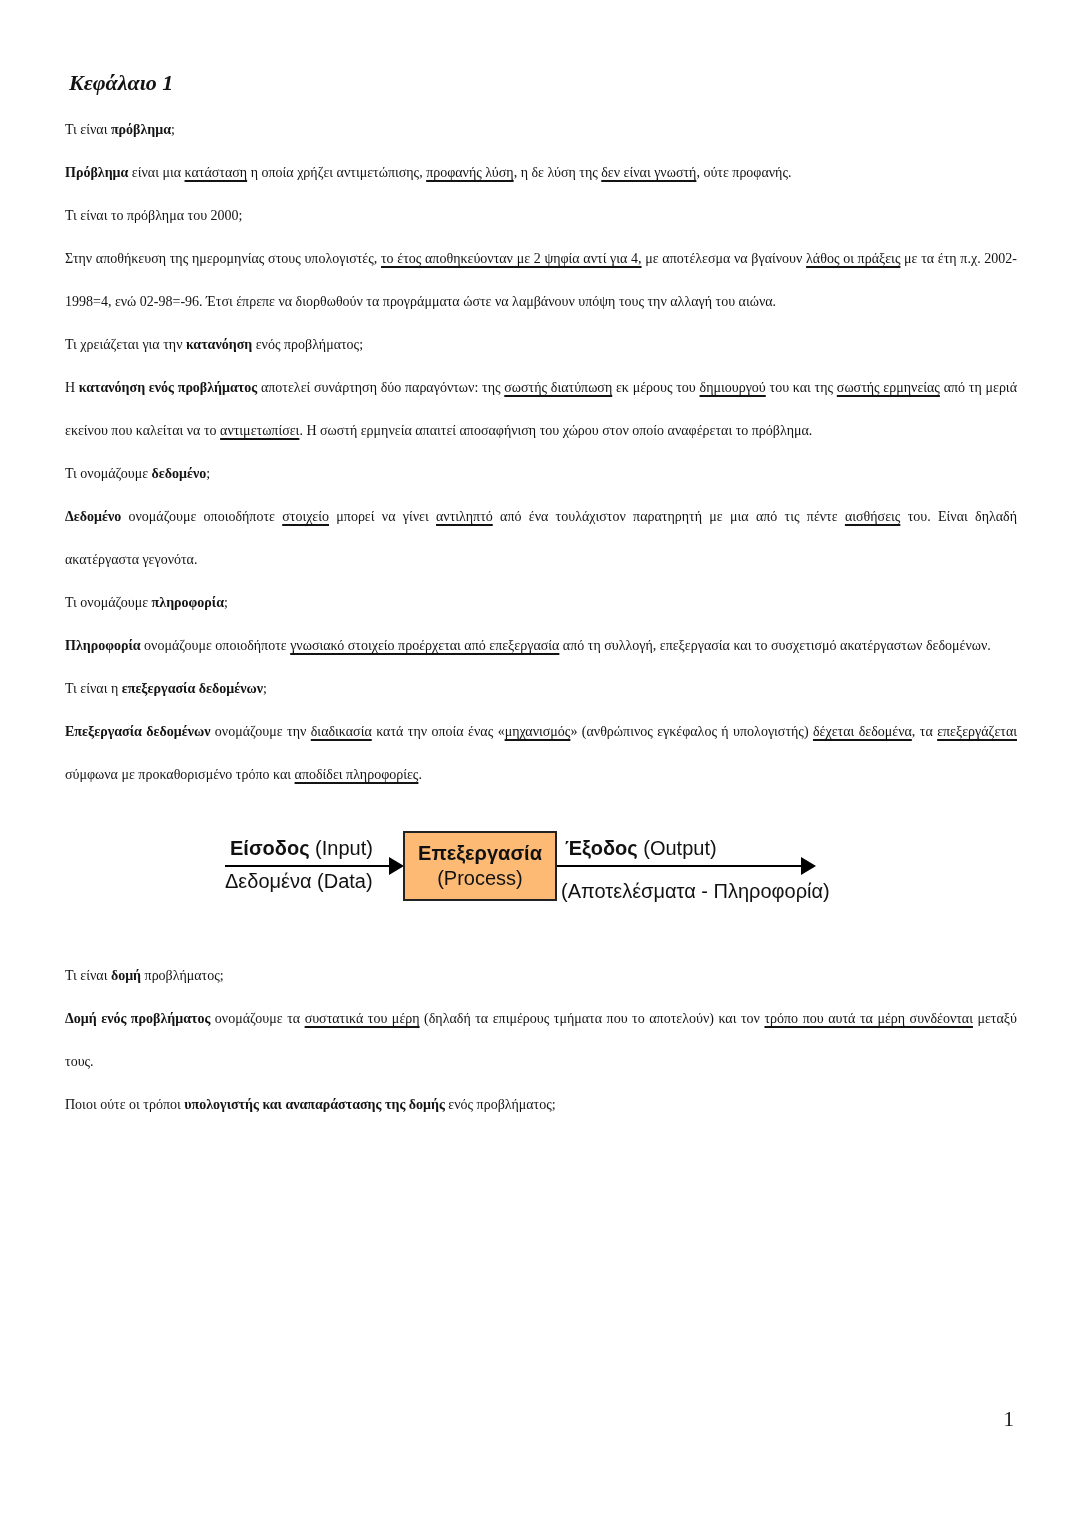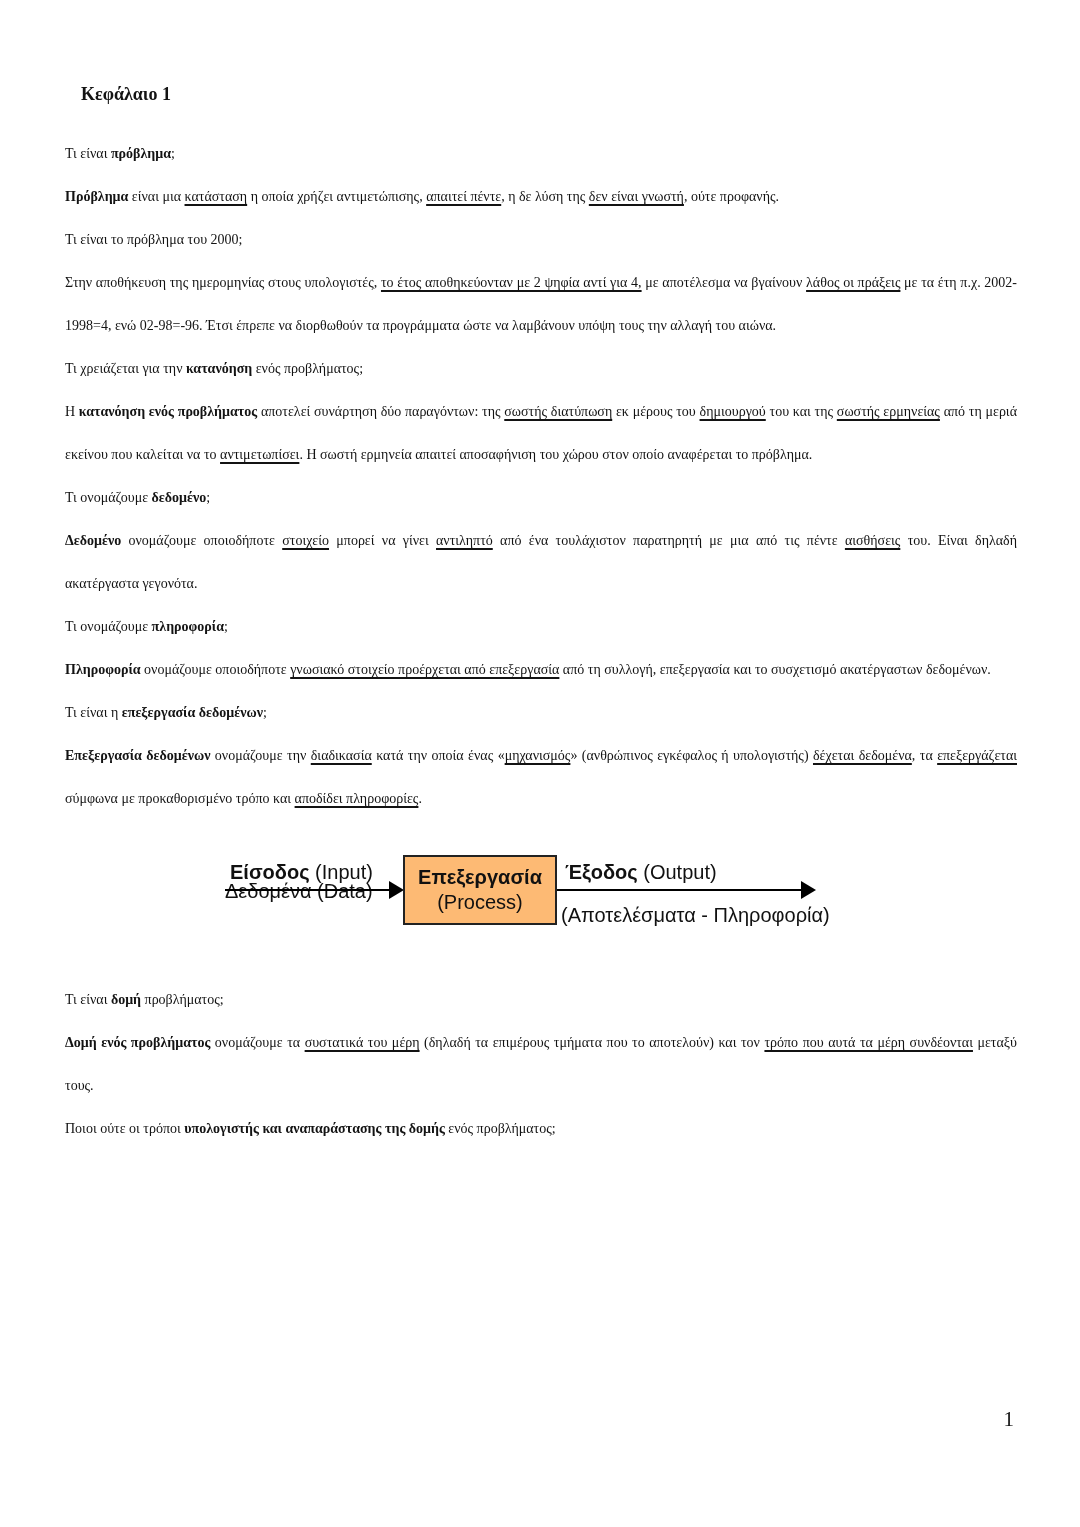--- a/index.html
+++ b/index.html
@@ -6,21 +6,21 @@
   .page{
     position:relative;
     width:1080px;height:1527px;
     background:#ffffff;
     box-sizing:border-box;
     padding:57px 63px 0 65px;
     font-family:"Liberation Serif", serif;
     color:#131313;
     overflow:hidden;
   }
-  .heading{margin:16px;font-size:18px;line-height:43px;font-weight:bold;}
+  .heading{margin:4px;font-size:22px;line-height:43px;font-weight:bold;font-style:italic;}
   p.block{margin:0;font-size:14px;line-height:43px;}
   p.a{text-align:justify;}
   .b{font-weight:bold;}
   .u{text-decoration:underline;text-underline-offset:3px;text-decoration-thickness:1.5px;}
   .mt4{margin-top:4px;}.mt8{margin-top:8px;}.mt10{margin-top:10px;}
   .mt12{margin-top:12px;}.mt14{margin-top:14px;}.mt28{margin-top:28px;}
   
   .diagram{
     position:relative;height:128px;margin-top:30px;
     font-family:"Liberation Sans", sans-serif;font-size:20px;color:#111;
@@ -37,34 +37,34 @@
   .ahead-right{left:736px;}
   .pbox{
     position:absolute;left:338px;top:5px;width:150px;height:66px;
     border:2px solid #222;background:#fdba74;
     display:flex;flex-direction:column;align-items:center;justify-content:center;
   }
   .pbox .t1{font-weight:bold;line-height:25px;}
   .pbox .t2{line-height:25px;}
   .dlabel{position:absolute;white-space:nowrap;line-height:22px;}
   .lbl-in-t{left:165px;top:11px;}
-  .lbl-in-b{left:160px;top:30px;}
+  .lbl-in-b{left:160px;top:44px;}
   .lbl-out-t{left:500px;top:11px;}
   .lbl-out-b{left:496px;top:54px;}
   .page-num{position:absolute;top:1408px;right:66px;font-size:21px;line-height:22px;}
 </style>
 </head>
 <body>
 
 <div class="page">
 
   <p class="heading">Κεφάλαιο 1</p>
 
   <p class="block q mt8"><span>Τι είναι </span><span class="b">πρόβλημα</span><span>;</span></p>
-  <p class="block a"><span class="b">Πρόβλημα</span><span> είναι μια </span><span class="u">κατάσταση</span><span> η οποία χρήζει αντιμετώπισης, </span><span class="u">απαιτεί πέντε</span><span>, η δε λύση της </span><span class="u">δεν είναι γνωστή</span><span>, ούτε προφανής.</span></p>
+  <p class="block a"><span class="b">Πρόβλημα</span><span> είναι μια </span><span class="u">κατάσταση</span><span> η οποία χρήζει αντιμετώπισης, </span><span class="u">προφανής λύση</span><span>, η δε λύση της </span><span class="u">δεν είναι γνωστή</span><span>, ούτε προφανής.</span></p>
 
   <p class="block q mt4"><span>Τι είναι το πρόβλημα του 2000;</span></p>
   <p class="block a"><span>Στην αποθήκευση της ημερομηνίας στους υπολογιστές, </span><span class="u">το έτος αποθηκεύονταν με 2 ψηφία αντί για 4,</span><span> με αποτέλεσμα να βγαίνουν </span><span class="u">λάθος οι πράξεις</span><span> με τα έτη π.χ. 2002-1998=4, ενώ 02-98=-96. Έτσι έπρεπε να διορθωθούν τα προγράμματα ώστε να λαμβάνουν υπόψη τους την αλλαγή του αιώνα.</span></p>
 
   <p class="block q"><span>Τι χρειάζεται για την </span><span class="b">κατανόηση</span><span> ενός προβλήματος;</span></p>
   <p class="block a"><span>Η </span><span class="b">κατανόηση ενός προβλήματος</span><span> αποτελεί συνάρτηση δύο παραγόντων: της </span><span class="u">σωστής διατύπωση</span><span> εκ μέρους του </span><span class="u">δημιουργού</span><span> του και της </span><span class="u">σωστής ερμηνείας</span><span> από τη μεριά εκείνου που καλείται να το </span><span class="u">αντιμετωπίσει</span><span>. Η σωστή ερμηνεία απαιτεί αποσαφήνιση του χώρου στον οποίο αναφέρεται το πρόβλημα.</span></p>
 
   <p class="block q"><span>Τι ονομάζουμε </span><span class="b">δεδομένο</span><span>;</span></p>
   <p class="block a mt12"><span class="b">Δεδομένο</span><span> ονομάζουμε οποιοδήποτε </span><span class="u">στοιχείο</span><span> μπορεί να γίνει </span><span class="u">αντιληπτό</span><span> από ένα τουλάχιστον παρατηρητή με μια από τις πέντε </span><span class="u">αισθήσεις</span><span> του. Είναι δηλαδή ακατέργαστα γεγονότα.</span></p>
 

